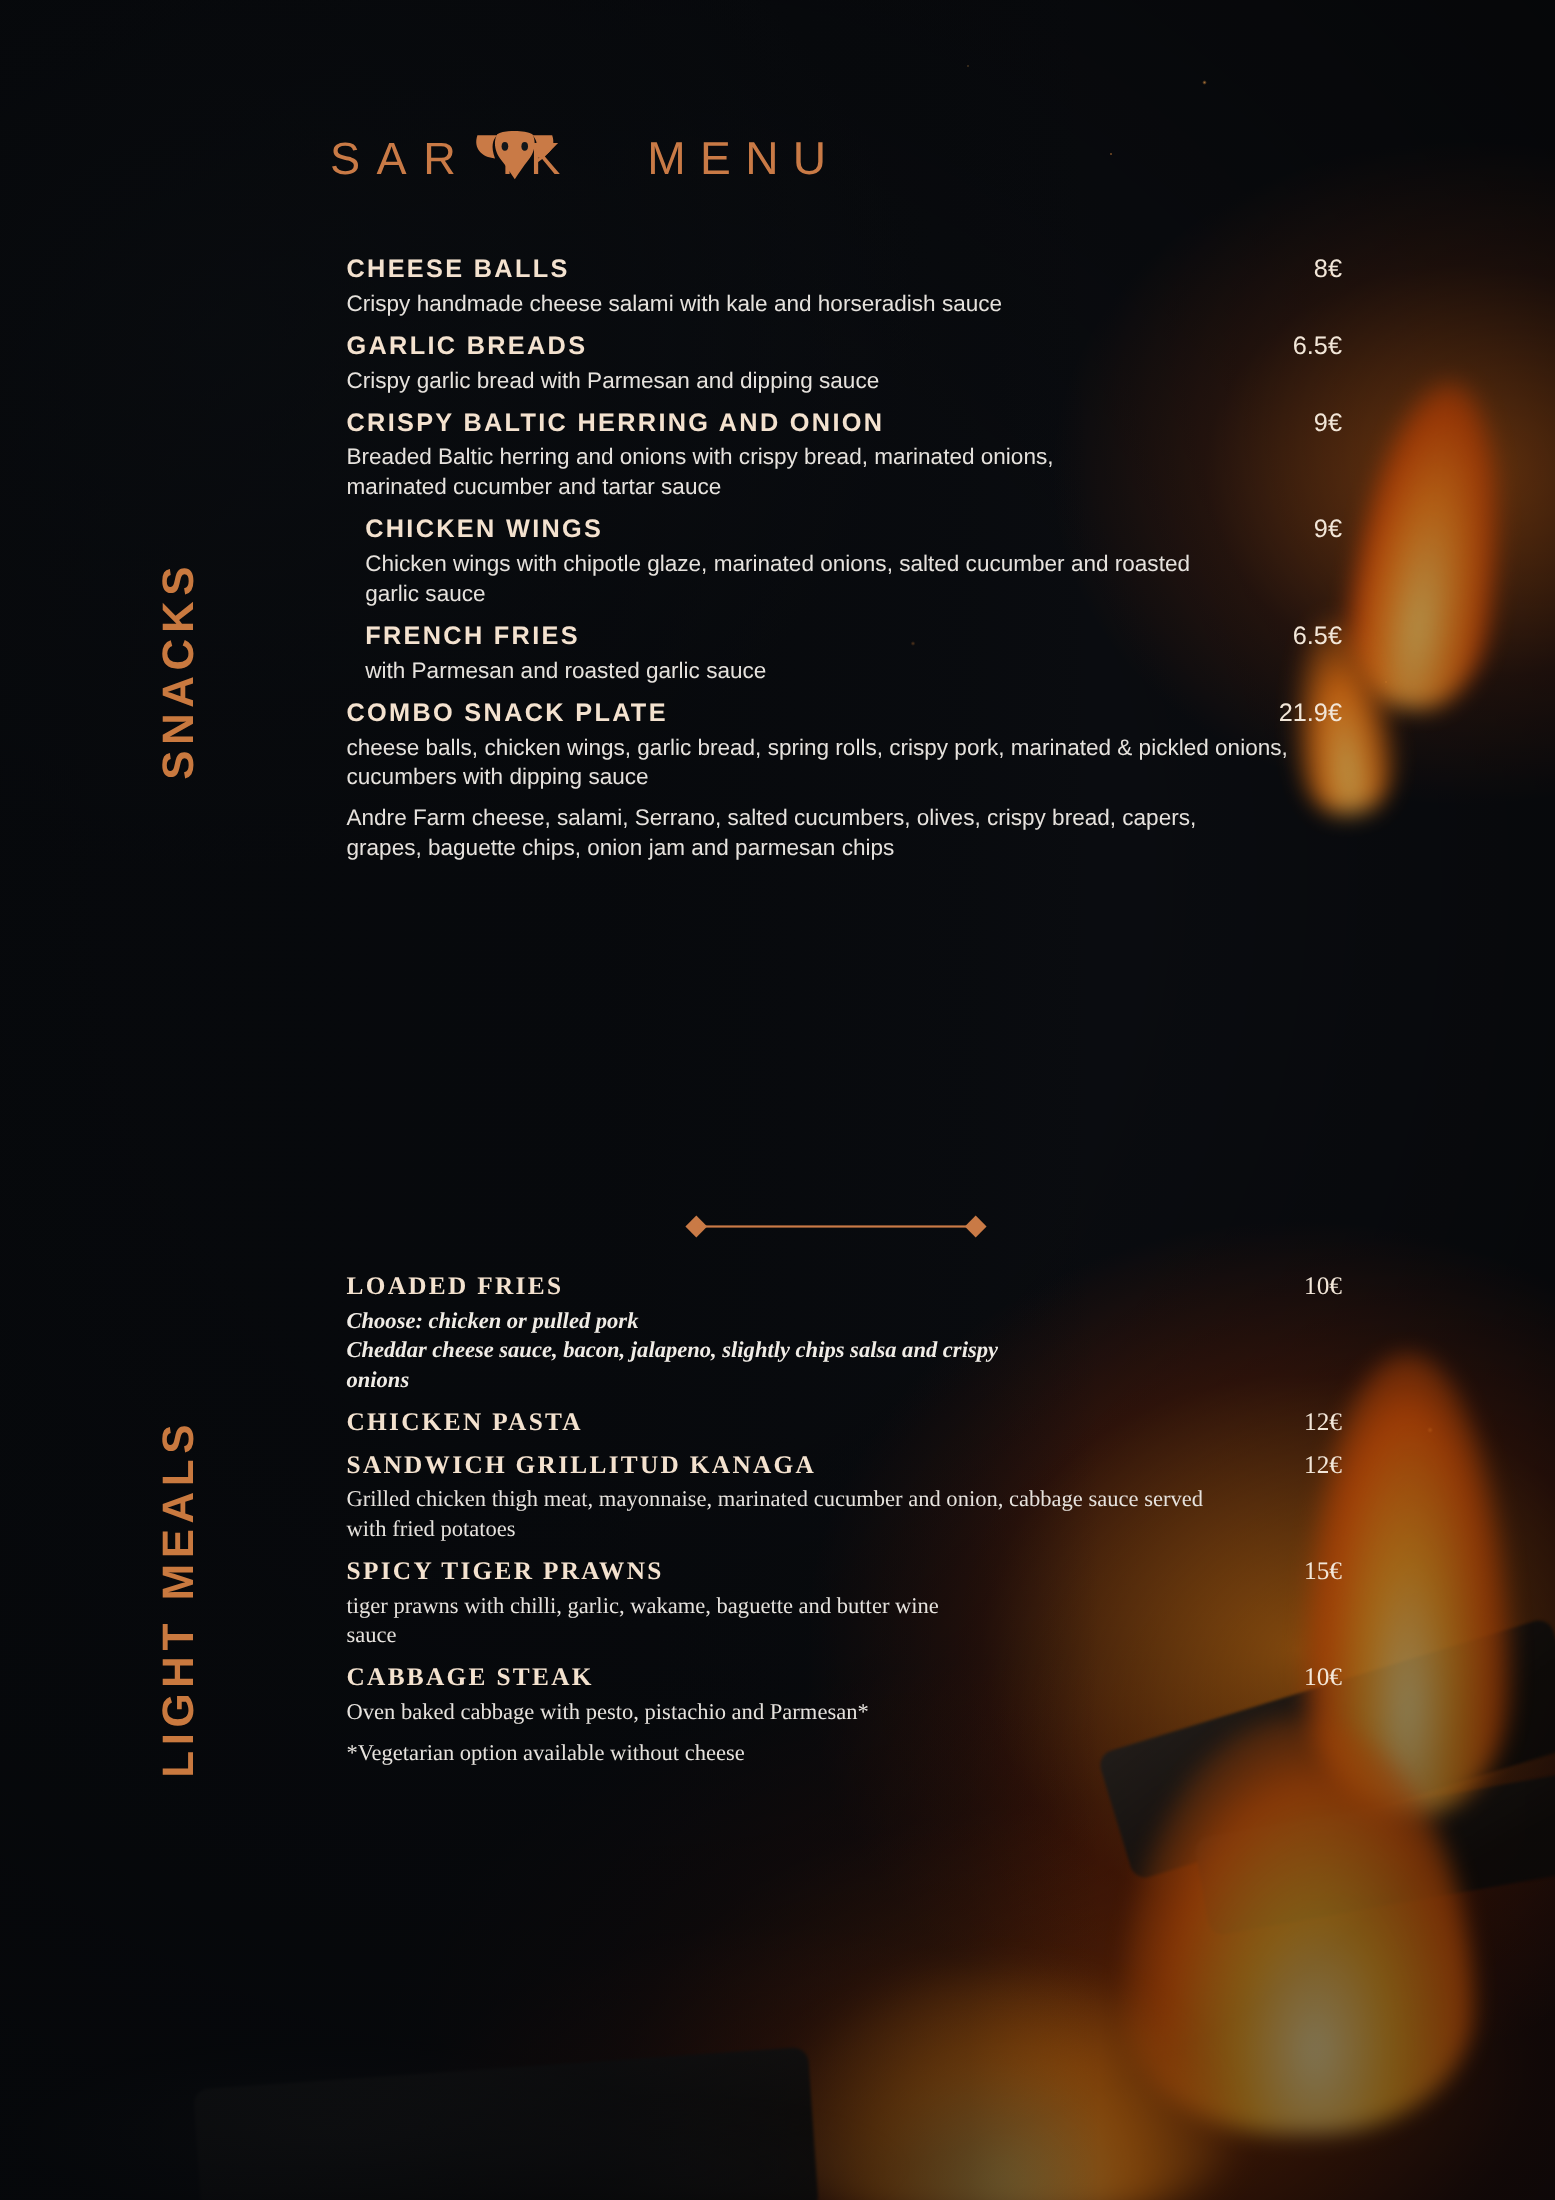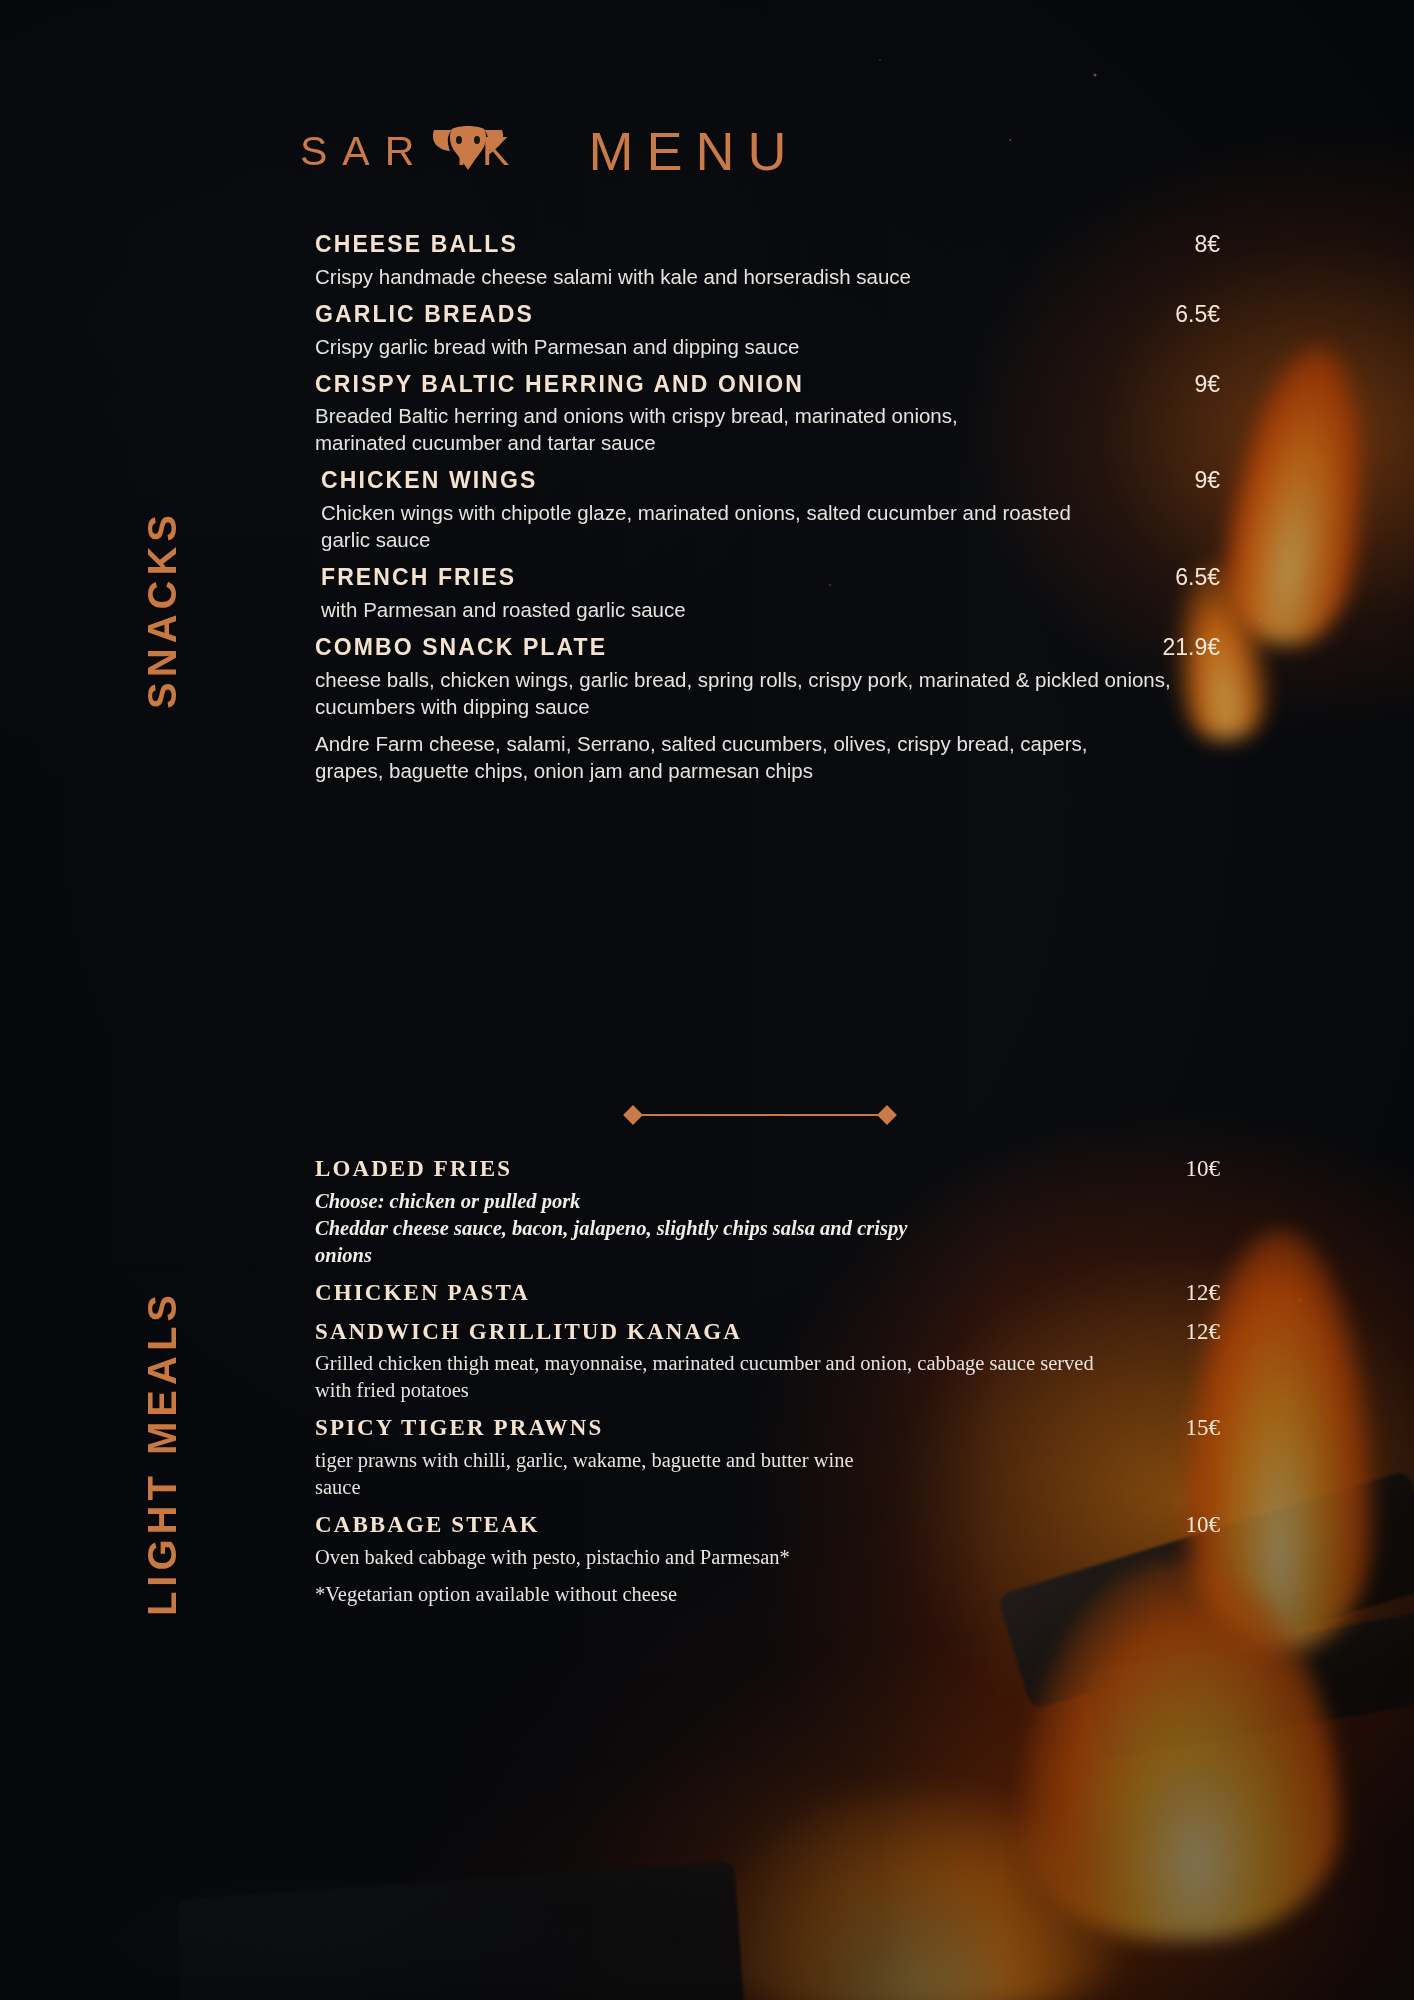--- a/index.html
+++ b/index.html
@@ -120,21 +120,21 @@
     font-weight: 400;
     white-space: nowrap;
   }
   .bull {
     position: absolute;
     left: 128px; top: -8px;
     width: 80px; height: 56px;
   }
   .menu-word {
     color: #c97a46;
-    font-size: 54px;
+    font-size: 42px;
     letter-spacing: 13px;
     font-weight: 400;
     white-space: nowrap;
   }
 
   .side-label {
     position: absolute;
     color: #c9793f;
     font-weight: 700;
     letter-spacing: 5px;
@@ -183,21 +183,21 @@
     font-style: italic;
     font-weight: 700;
     color: #f0ece6;
   }
   .item-note {
     color: #e6e2dd;
     font-size: 20.5px;
     line-height: 1.32;
     margin-top: 10px;
   }
-  .indent { padding-left: 6px; }
+  .indent { padding-left: 6px; margin-left: 11px; }
 
   .divider {
     position: absolute;
     left: 620px; top: 1105px;
     width: 280px; height: 20px;
   }
   .divider .line {
     position: absolute; left: 14px; top: 9px; width: 252px; height: 1.6px;
     background: #c97a46;
   }

